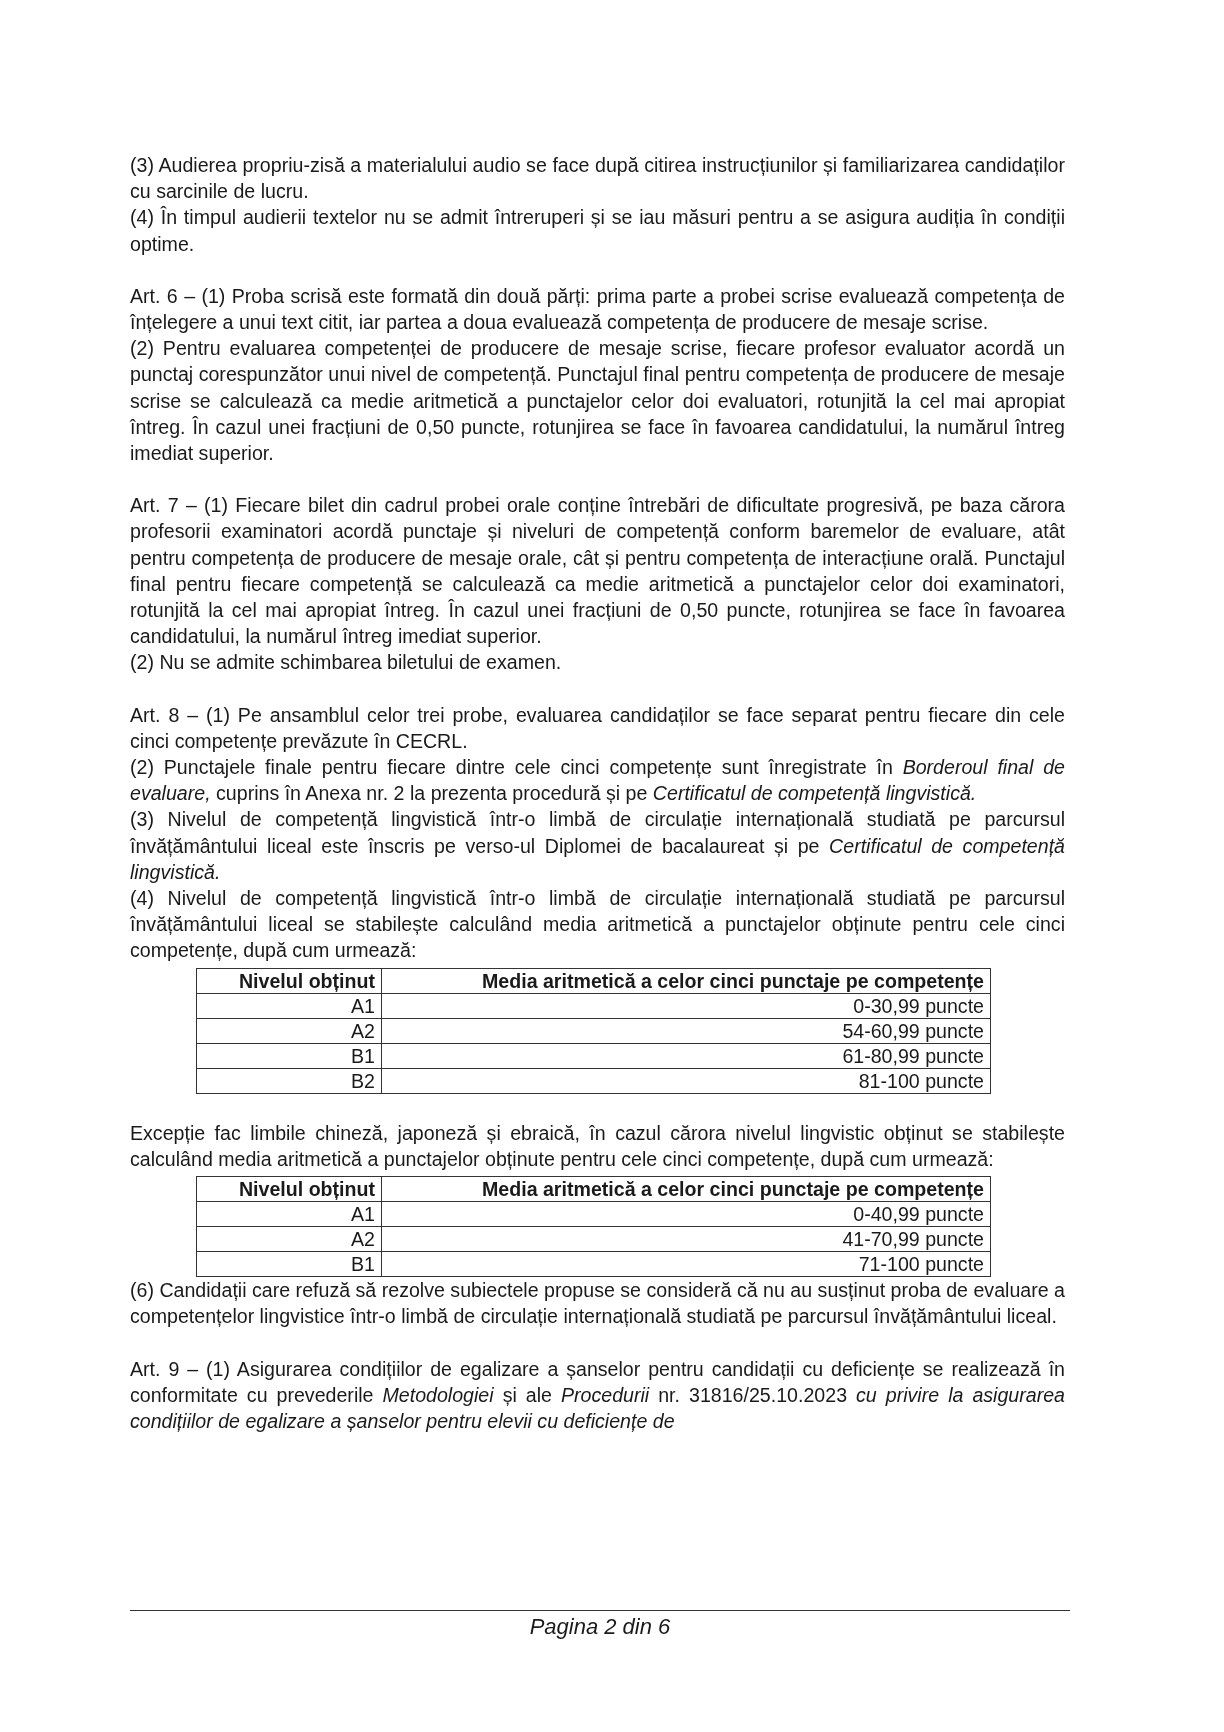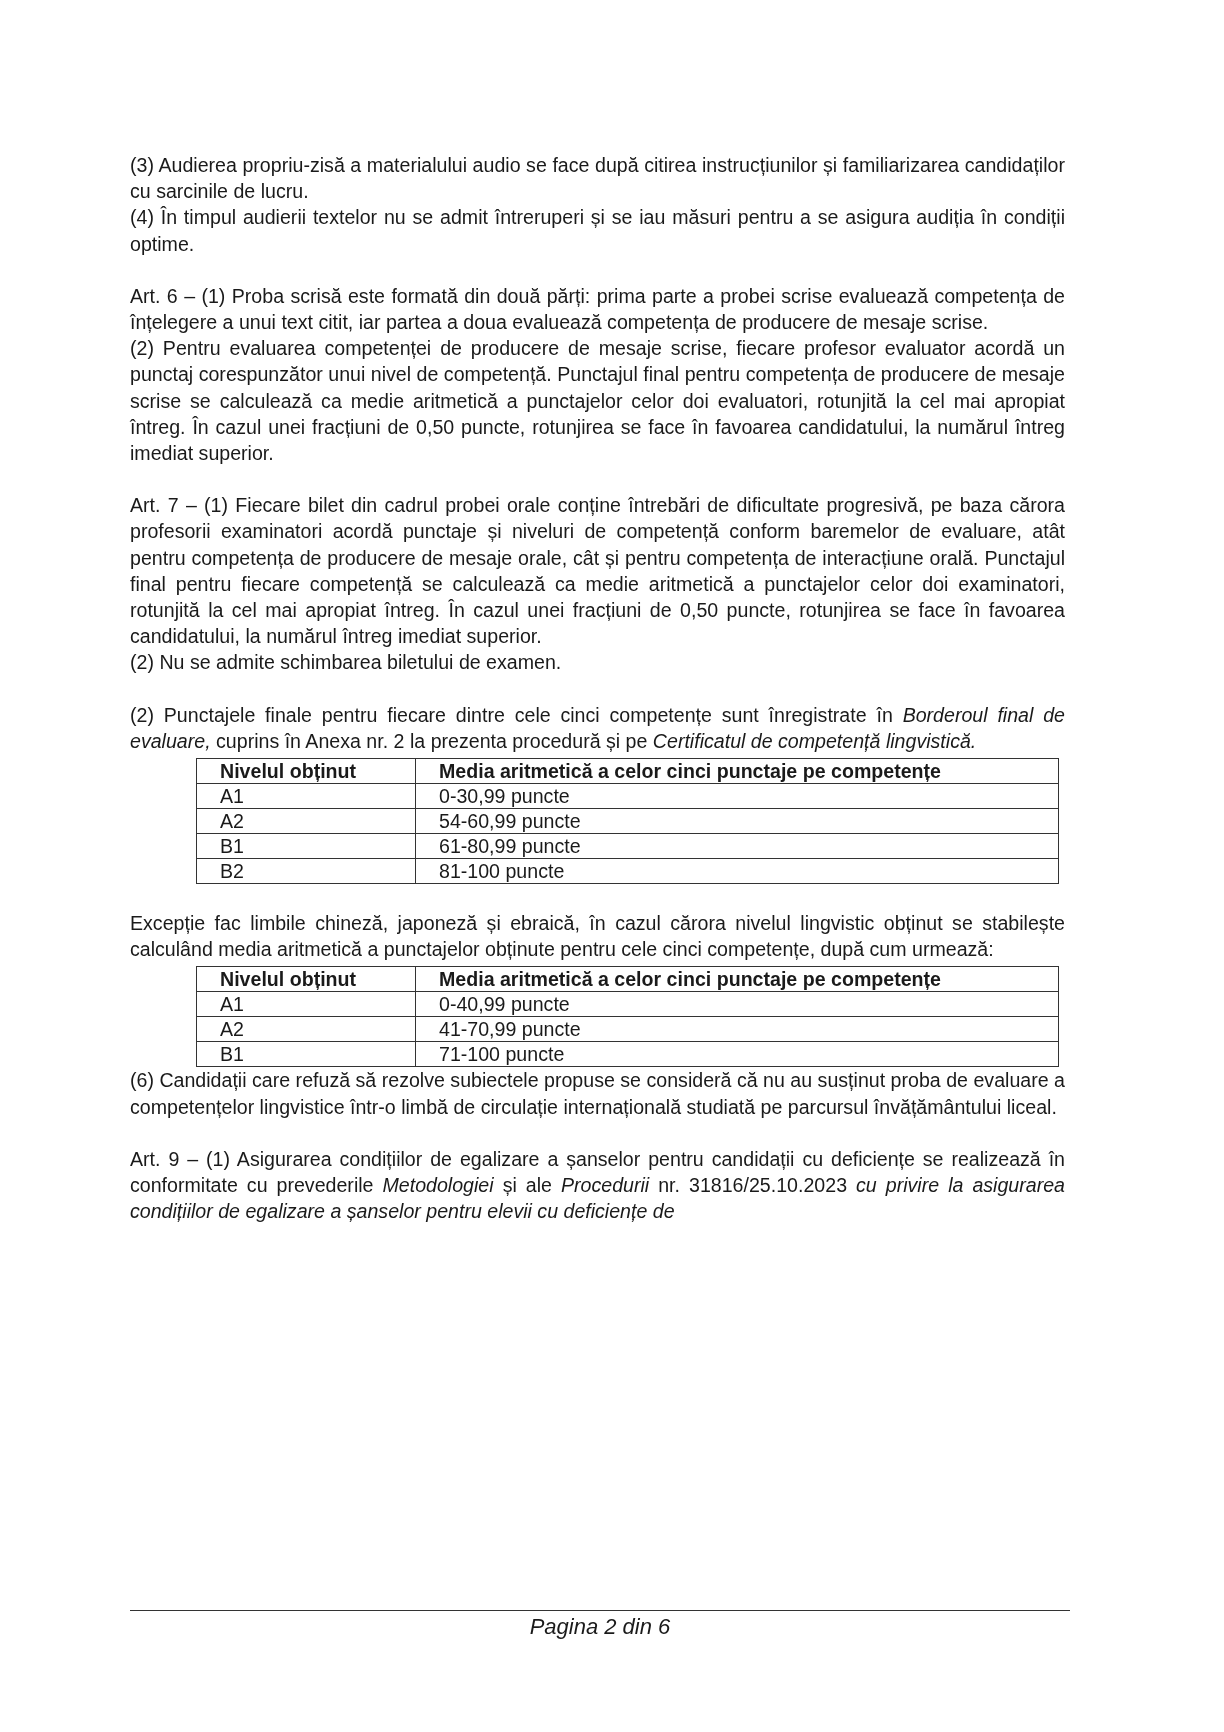--- a/index.html
+++ b/index.html
@@ -4,21 +4,21 @@
 <style>
   html, body { margin: 0; padding: 0; background: #ffffff; }
   body { width: 1224px; height: 1732px; position: relative; overflow: hidden;
          font-family: "Liberation Sans", sans-serif; color: #1a1a1a; }
   .page { position: absolute; left: 130px; top: 152px; width: 935px; font-size: 19.6px; line-height: 26.2px; }
   p { margin: 0; text-align: justify; }
   .gap { height: 26px; }
   .b { font-weight: normal; margin-top: 36px; }
   .i { font-style: italic; }
   table.lv { border-collapse: collapse; margin: 4px 0 0 66px; font-size: 19.6px; }
-  table.lv td, table.lv th { border: 1.5px solid #333; padding: 0 23px; line-height: 24px; text-align: left; }
+  table.lv td, table.lv th { border: 1.5px solid #333; padding: 0 6px; line-height: 24px; text-align: right; }
   table.lv th { font-weight: bold; }
   table.lv td.c1, table.lv th.c1 { width: 172px; }
   table.lv td.c2, table.lv th.c2 { width: 596px; }
   .footer-line { position: absolute; left: 130px; top: 1610px; width: 940px; border-top: 1.5px solid #333; }
   .footer { position: absolute; left: 130px; top: 1614px; width: 940px; text-align: center; font-style: italic; font-size: 22px; }
 </style>
 </head>
 <body>
 
 <div class="page">
@@ -27,21 +27,24 @@
   <div class="gap"></div>
 
   <p><span class="b">Art. 6</span><span> – (1) Proba scrisă este formată din două părți: prima parte a probei scrise evaluează competența de înțelegere a unui text citit, iar partea a doua evaluează competența de producere de mesaje scrise.</span></p>
   <p>(2) Pentru evaluarea competenței de producere de mesaje scrise, fiecare profesor evaluator acordă un punctaj corespunzător unui nivel de competență. Punctajul final pentru competența de producere de mesaje scrise se calculează ca medie aritmetică a punctajelor celor doi evaluatori, rotunjită la cel mai apropiat întreg. În cazul unei fracțiuni de 0,50 puncte, rotunjirea se face în favoarea candidatului, la numărul întreg imediat superior.</p>
   <div class="gap"></div>
 
   <p><span class="b">Art. 7</span><span> – (1) Fiecare bilet din cadrul probei orale conține întrebări de dificultate progresivă, pe baza cărora profesorii examinatori acordă punctaje și niveluri de competență conform baremelor de evaluare, atât pentru competența de producere de mesaje orale, cât și pentru competența de interacțiune orală. Punctajul final pentru fiecare competență se calculează ca medie aritmetică a punctajelor celor doi examinatori, rotunjită la cel mai apropiat întreg. În cazul unei fracțiuni de 0,50 puncte, rotunjirea se face în favoarea candidatului, la numărul întreg imediat superior.</span></p>
   <p>(2) Nu se admite schimbarea biletului de examen.</p>
   <div class="gap"></div>
 
+  <p><span class="b">Art. 8</span><span> – (1) Pe ansamblul celor trei probe, evaluarea candidaților se face separat pentru fiecare din cele cinci competențe prevăzute în CECRL.</span></p>
   <p><span>(2) Punctajele finale pentru fiecare dintre cele cinci competențe sunt înregistrate în </span><span class="i">Borderoul final de evaluare,</span><span> cuprins în Anexa nr. 2 la prezenta procedură și pe </span><span class="i">Certificatul de competență lingvistică.</span></p>
+  <p><span>(3) Nivelul de competență lingvistică într-o limbă de circulație internațională studiată pe parcursul învățământului liceal este înscris pe verso-ul Diplomei de bacalaureat și pe </span><span class="i">Certificatul de competență lingvistică.</span></p>
+  <p>(4) Nivelul de competență lingvistică într-o limbă de circulație internațională studiată pe parcursul învățământului liceal se stabilește calculând media aritmetică a punctajelor obținute pentru cele cinci competențe, după cum urmează:</p>
 
   <table class="lv">
     <tbody>
         <tr>
       <th class="c1">Nivelul obținut</th>
       <th class="c2">Media aritmetică a celor cinci punctaje pe competențe</th>
     </tr>
     <tr>
           <td class="c1">A1</td>
           <td class="c2">0-30,99 puncte</td>

